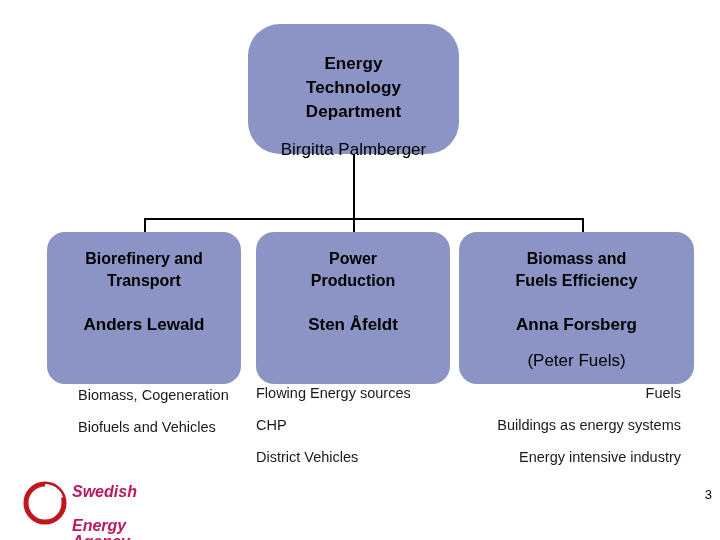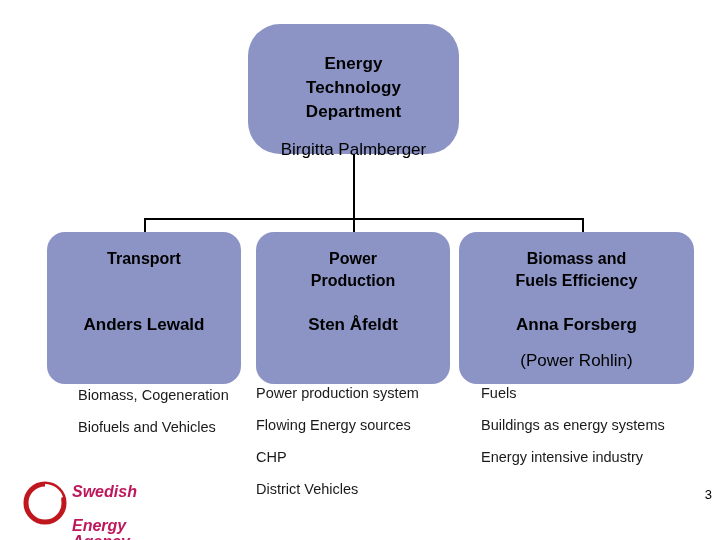--- a/index.html
+++ b/index.html
@@ -102,21 +102,21 @@
 
   
   .col {
     position: absolute;
     color: #1a1a1a;
     font-size: 14.5px;
     line-height: 19px;
   }
   #col-0 { left: 78px;  top: 386px; width: 160px; }
   #col-1 { left: 256px; top: 384px; width: 190px; }
-  #col-2 { left: 481px; top: 384px; width: 200px; }
+  #col-2 { left: 481px; top: 384px; width: 200px; text-align: right; }
   .col-item {
     margin-bottom: 13px;
   }
 
   
   #logo {
     position: absolute;
     left: 18px;
     top: 476px;
     width: 158px;
@@ -165,49 +165,49 @@
     <div class="root-title">
       <div>Energy</div>
       <div>Technology</div>
       <div>Department</div>
     </div>
     <div class="root-name">Birgitta Palmberger</div>
   </div>
 
   <div class="box" id="child-box-0">
     <div class="child-title">
+      <div>Biorefinery and</div>
       <div>Transport</div>
     </div>
     <div class="child-name">Anders Lewald</div>
   </div>
 
   <div class="box" id="child-box-1">
     <div class="child-title thin">
       <div>Power</div>
       <div>Production</div>
     </div>
     <div class="child-name">Sten Åfeldt</div>
   </div>
 
   <div class="box" id="child-box-2">
     <div class="child-title">
       <div>Biomass and</div>
       <div>Fuels Efficiency</div>
     </div>
     <div class="child-name">Anna Forsberg</div>
-    <div class="child-sub">(Power Rohlin)</div>
+    <div class="child-sub">(Peter Fuels)</div>
   </div>
 
   <div class="col" id="col-0">
     <div class="col-item">Biomass, Cogeneration</div>
     <div class="col-item">Biofuels and Vehicles</div>
   </div>
 
   <div class="col" id="col-1">
-    <div class="col-item">Power production system</div>
     <div class="col-item">Flowing Energy sources</div>
     <div class="col-item">CHP</div>
     <div class="col-item">District Vehicles</div>
   </div>
 
   <div class="col" id="col-2">
     <div class="col-item">Fuels</div>
     <div class="col-item">Buildings as energy systems</div>
     <div class="col-item">Energy intensive industry</div>
   </div>

